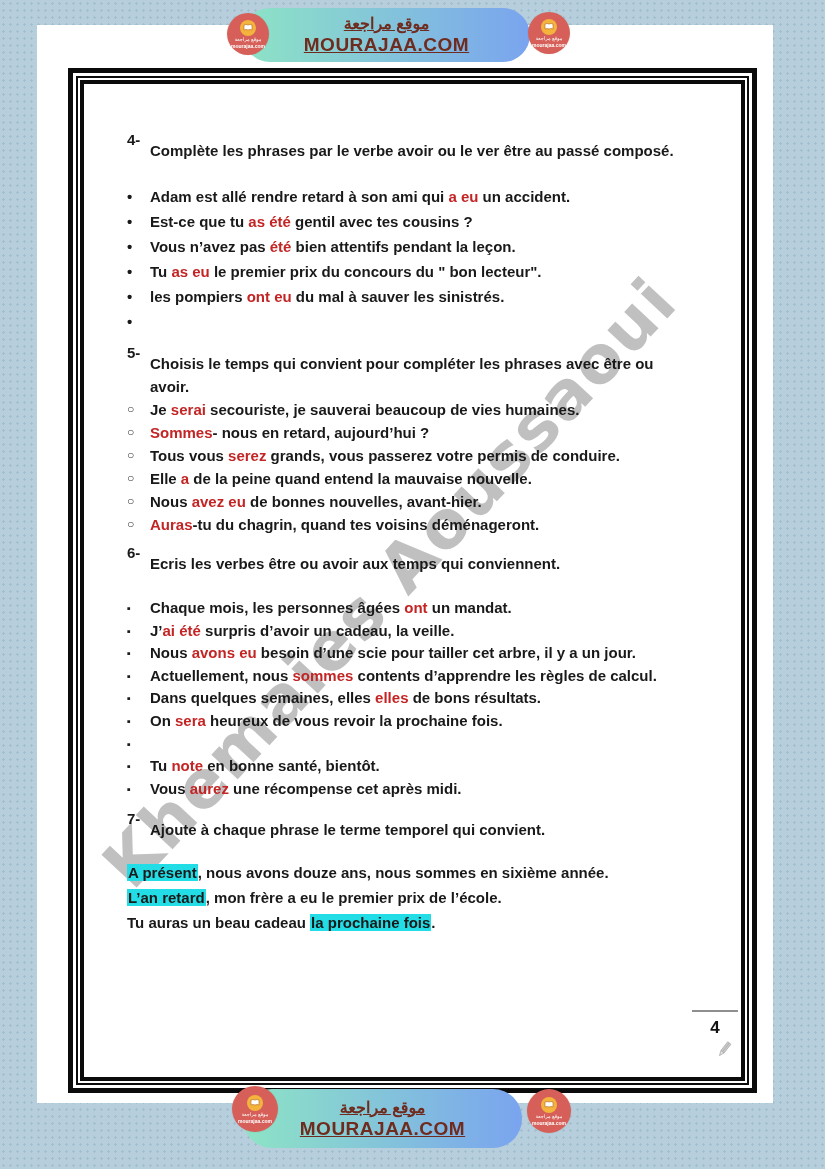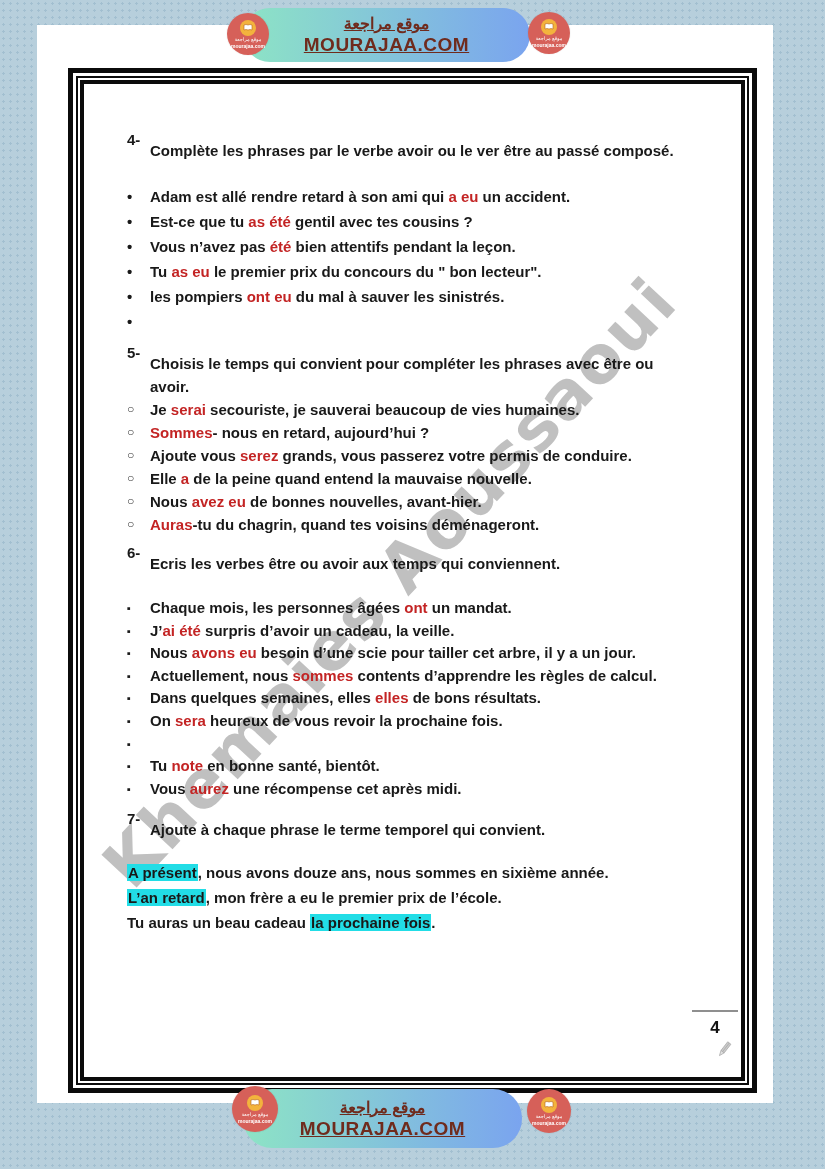--- a/index.html
+++ b/index.html
@@ -160,21 +160,21 @@
         <div class="ex-item">
           <span class="bullet">○</span>
           <span class="sentence"><span class="sk">Je  </span><span class="sr">serai</span><span class="sk">  secouriste, je sauverai beaucoup de vies humaines.</span></span>
         </div>
         <div class="ex-item">
           <span class="bullet">○</span>
           <span class="sentence"><span class="sr">Sommes</span><span class="sk">- nous en retard, aujourd’hui ?</span></span>
         </div>
         <div class="ex-item">
           <span class="bullet">○</span>
-          <span class="sentence"><span class="sk">Ajoute vous  </span><span class="sr">serez</span><span class="sk">  grands, vous passerez votre permis de conduire.</span></span>
+          <span class="sentence"><span class="sk">Tous vous  </span><span class="sr">serez</span><span class="sk">  grands, vous passerez votre permis de conduire.</span></span>
         </div>
         <div class="ex-item">
           <span class="bullet">○</span>
           <span class="sentence"><span class="sk">Elle </span><span class="sr">a</span><span class="sk"> de la peine quand entend la mauvaise nouvelle.</span></span>
         </div>
         <div class="ex-item">
           <span class="bullet">○</span>
           <span class="sentence"><span class="sk">Nous  </span><span class="sr">avez eu</span><span class="sk"> de bonnes nouvelles, avant-hier.</span></span>
         </div>
         <div class="ex-item">

